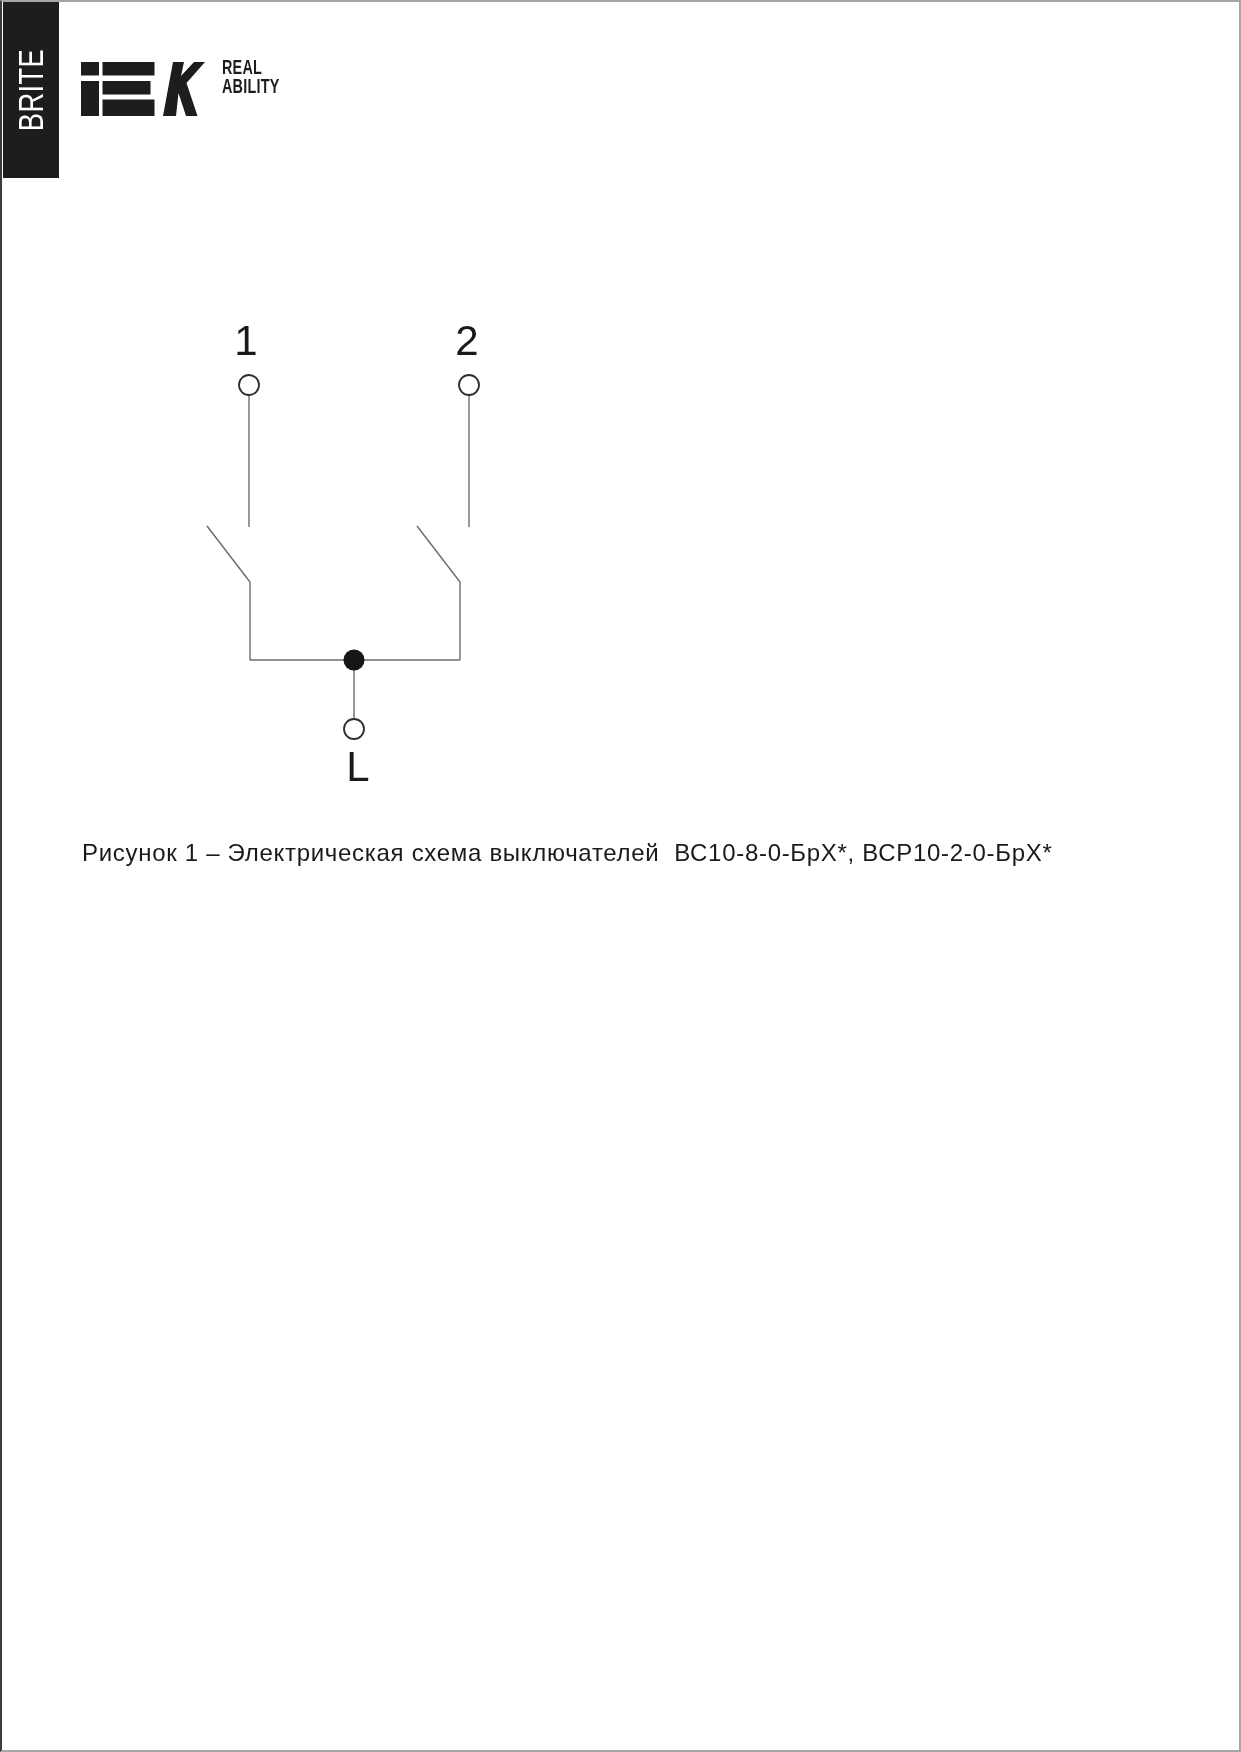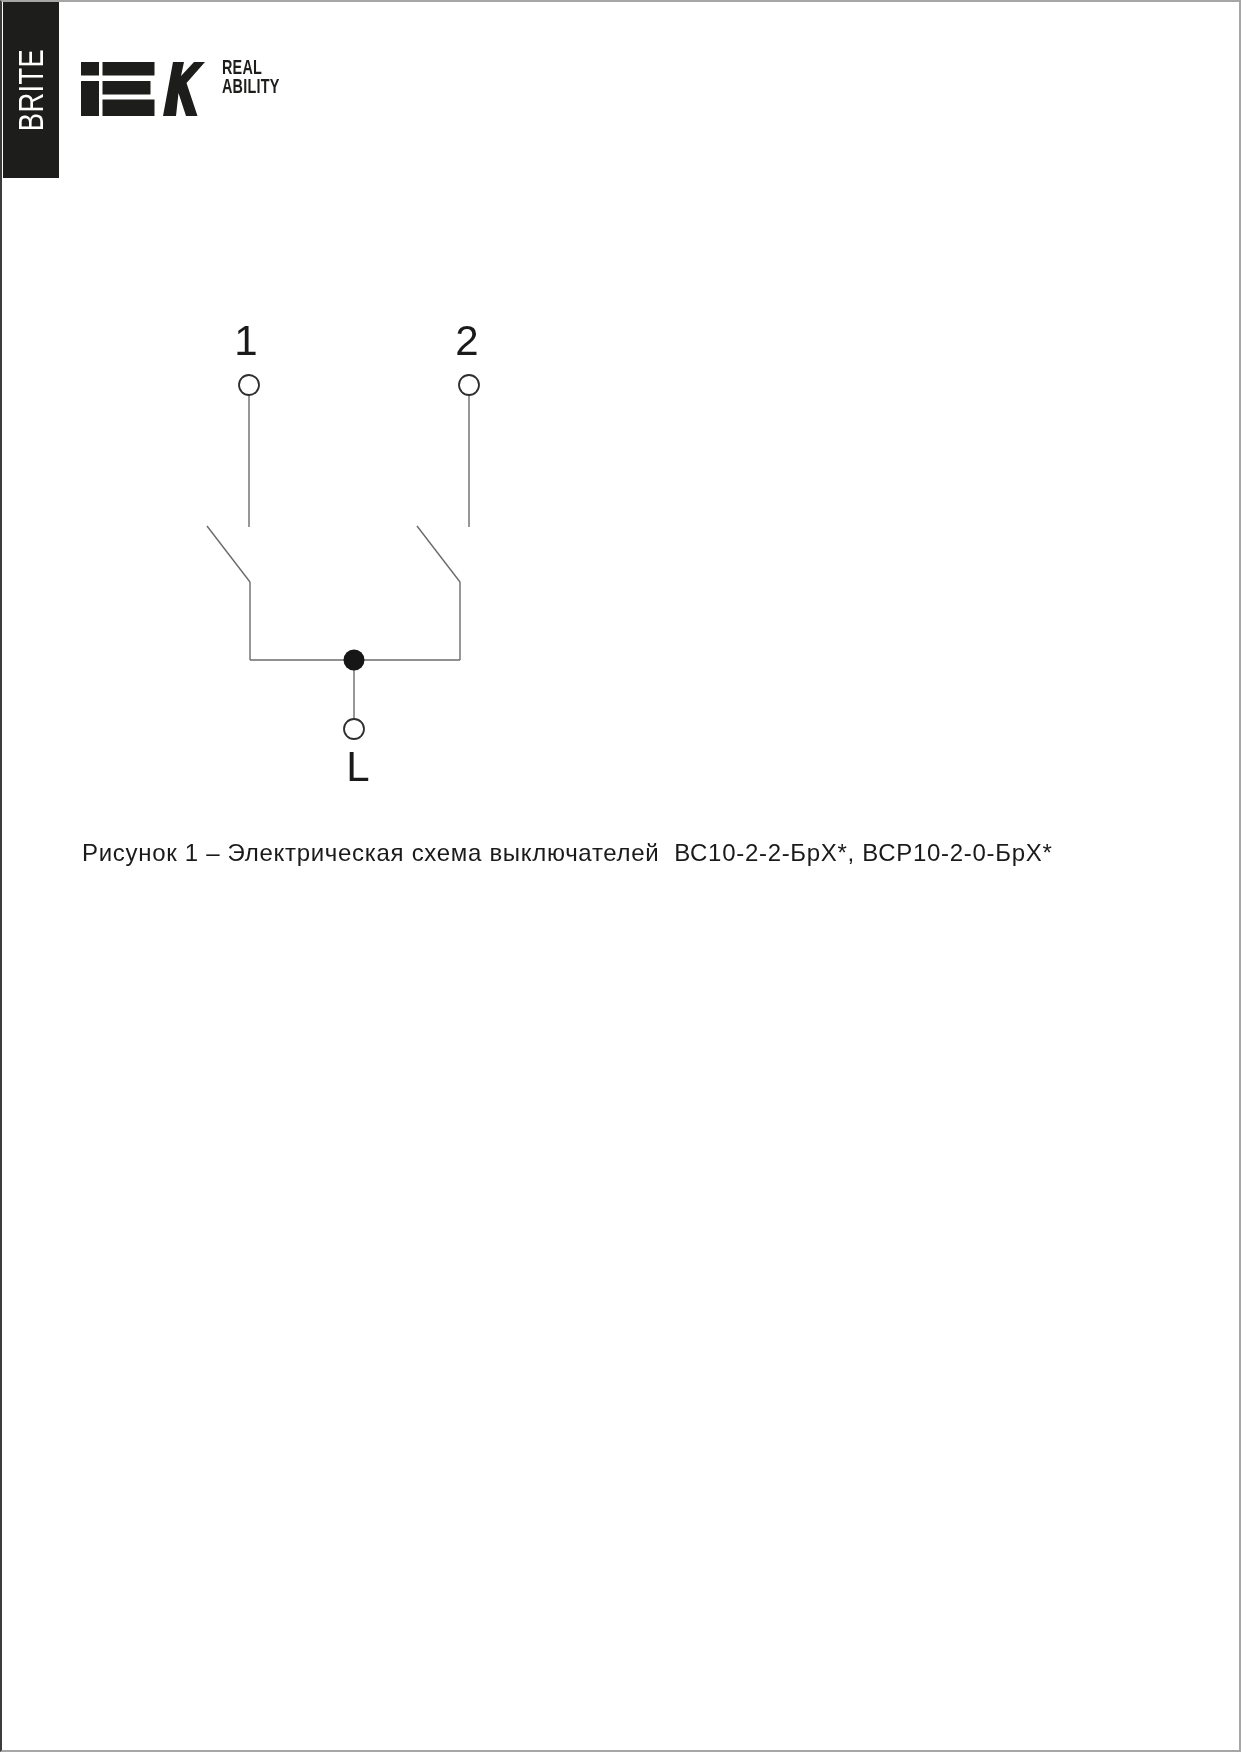--- a/index.html
+++ b/index.html
@@ -121,15 +121,15 @@
       <circle cx="247" cy="383" r="10"></circle>
       <circle cx="467" cy="383" r="10"></circle>
       <circle cx="352" cy="727" r="10"></circle>
     </g>
   </svg>
 
   <div class="terminal-label label-t1" style="color: rgb(26, 26, 26);">1</div>
   <div class="terminal-label label-t2" style="color: rgb(26, 26, 26);">2</div>
   <div class="terminal-label label-common" style="color: rgb(26, 26, 26);">L</div>
 
-  <div class="caption" style="color: rgb(26, 26, 26);">Рисунок 1 – Электрическая схема выключателей  ВС10-2-2-БрХ*, ВСР10-2-0-БрХ*</div>
+  <div class="caption" style="color: rgb(26, 26, 26);">Рисунок 1 – Электрическая схема выключателей  ВС10-8-0-БрХ*, ВСР10-2-0-БрХ*</div>
 
 </div>
 
 </body></html>

